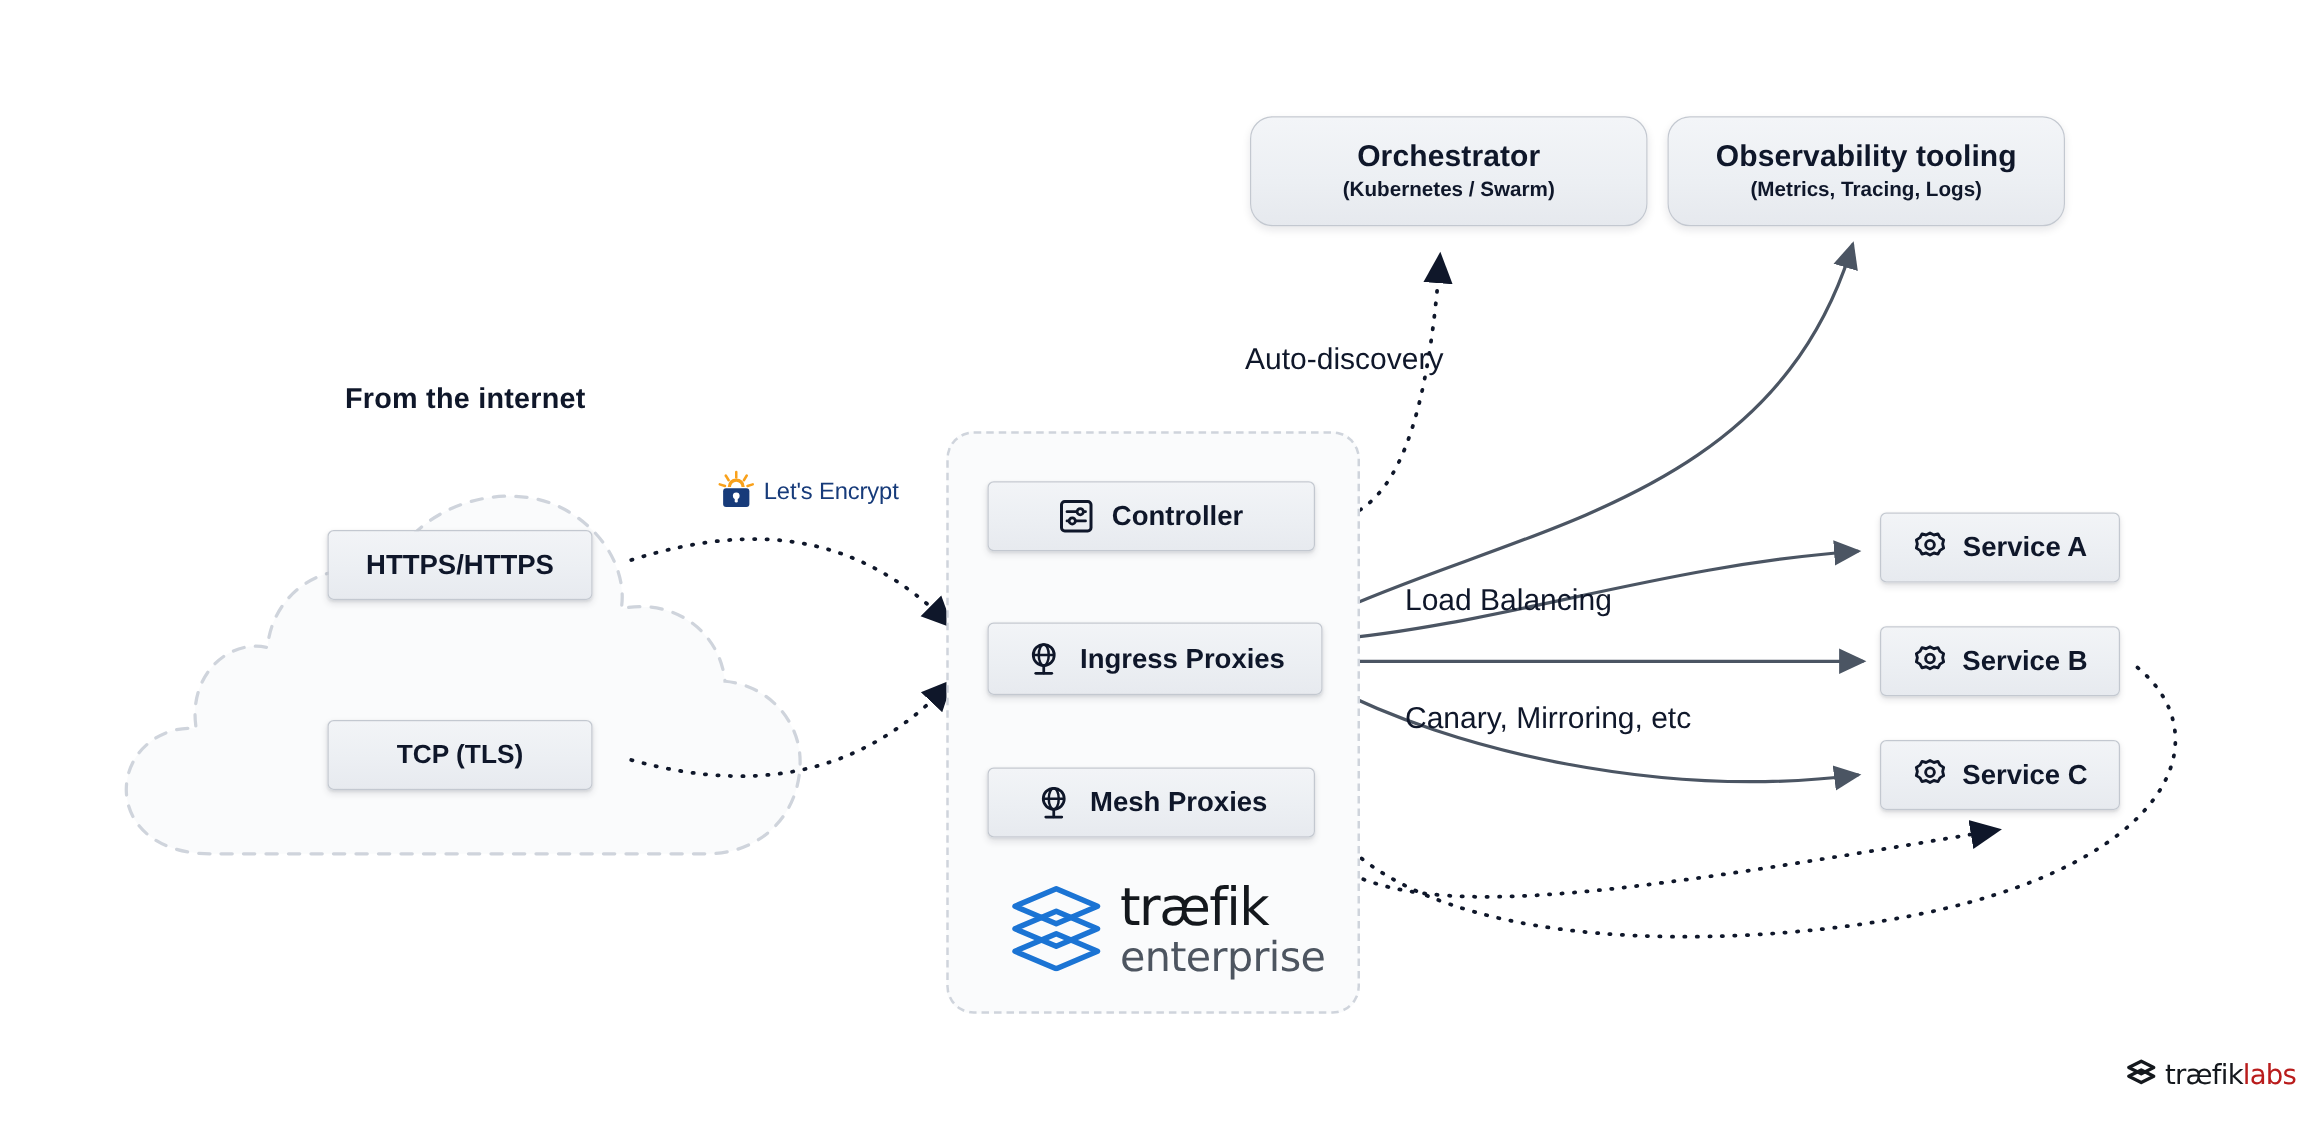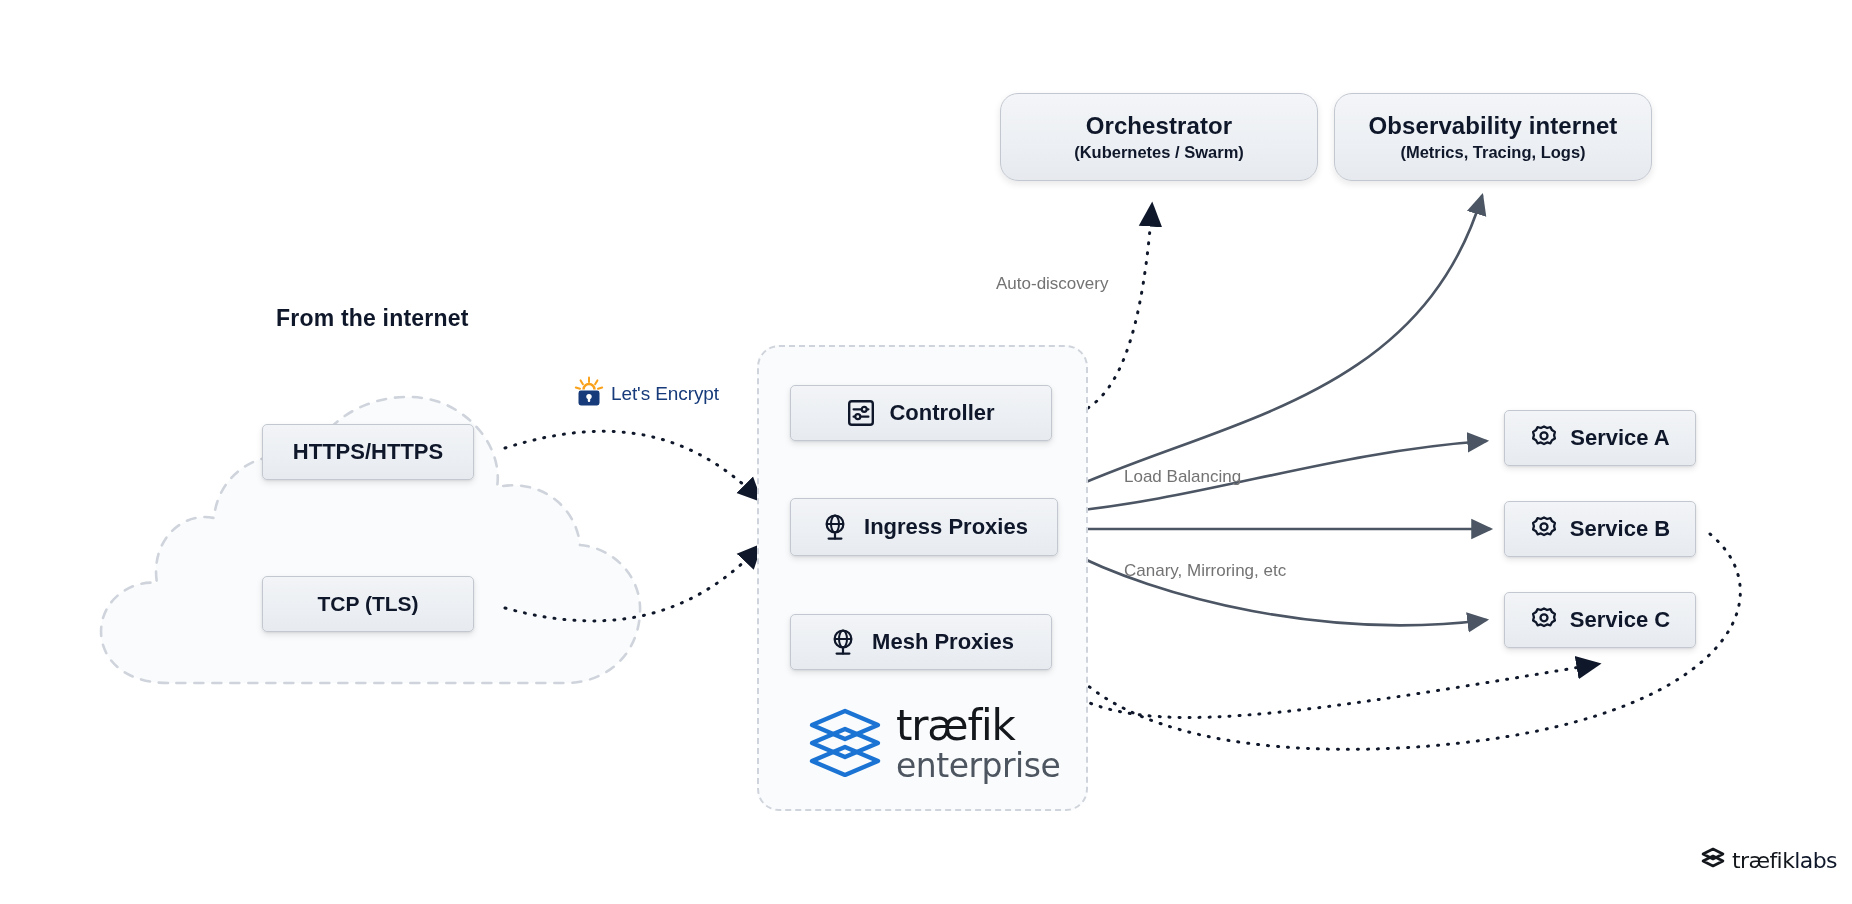--- a/index.html
+++ b/index.html
@@ -139,22 +139,22 @@
 
   
   .svc { width: 192px; height: 56px; font-size: 22px; gap: 12px; }
   #pill-svc-a { left: 1504px; top: 410px; }
   #pill-svc-b { left: 1504px; top: 501px; }
   #pill-svc-c { left: 1504px; top: 592px; }
 
   
   .edge-label {
     position: absolute;
-    font-size: 17px;
-    color: #737373;
+    font-size: 24px;
+    color: #0f172a;
     font-weight: normal;
     white-space: nowrap;
   }
   #lbl-auto-discovery { left: 996px; top: 274px; }
   #lbl-load-balancing { left: 1124px; top: 467px; }
   #lbl-canary         { left: 1124px; top: 561px; }
 
   
   #footer-logo {
     position: absolute;
@@ -162,21 +162,21 @@
     display: flex;
     align-items: center;
     gap: 6px;
   }
   #footer-logo .fl-text {
     font-size: 22px;
     letter-spacing: -.6px;
     font-family: "DejaVu Sans", sans-serif;
   }
   #footer-logo .fl-a { color: #14181d; }
-  #footer-logo .fl-b { color: #0f172a; }
+  #footer-logo .fl-b { color: #b91c1c; }
 </style>
 </head>
 <body>
 
 <div id="stage">
 
   <svg id="edges" viewBox="0 0 1852 904">
     <defs>
       <marker id="arrowDark" markerWidth="9" markerHeight="9" refX="7.2" refY="4.5" orient="auto" markerUnits="strokeWidth">
         <path d="M0,0.6 L8.4,4.5 L0,8.4 Z" fill="#0f172a"></path>
@@ -220,21 +220,21 @@
 
     <path d="M1064,690 C 1140,740 1290,716 1598,664" fill="none" stroke="#0f172a" stroke-width="3" stroke-dasharray="1 9" stroke-linecap="round" marker-end="url(#arrowDark)"></path>
   </svg>
 
   <div class="topbox" id="box-orchestrator">
     <div class="t1">Orchestrator</div>
     <div class="t2">(Kubernetes / Swarm)</div>
   </div>
 
   <div class="topbox" id="box-observability">
-    <div class="t1">Observability internet</div>
+    <div class="t1">Observability tooling</div>
     <div class="t2">(Metrics, Tracing, Logs)</div>
   </div>
 
   <div id="internet-title">From the internet</div>
 
   <div class="pill" id="pill-http">
     <span class="label">HTTPS/HTTPS</span>
   </div>
 
   <div class="pill" id="pill-tcp">

